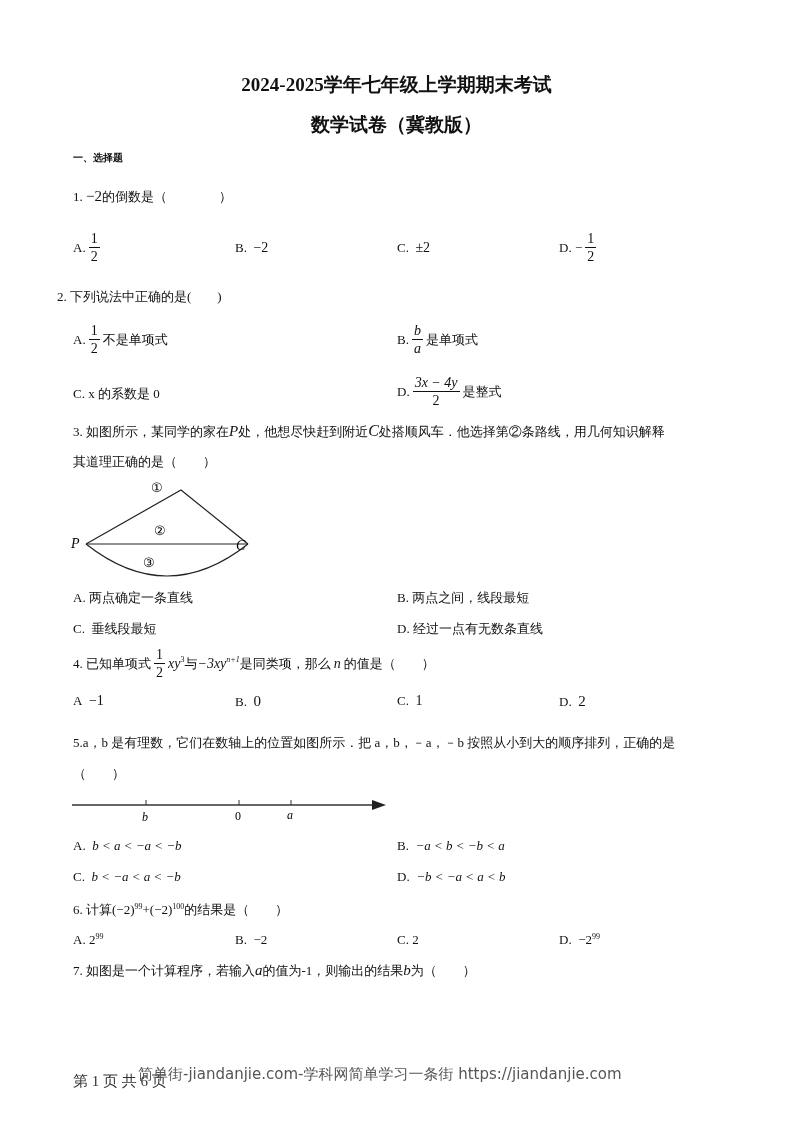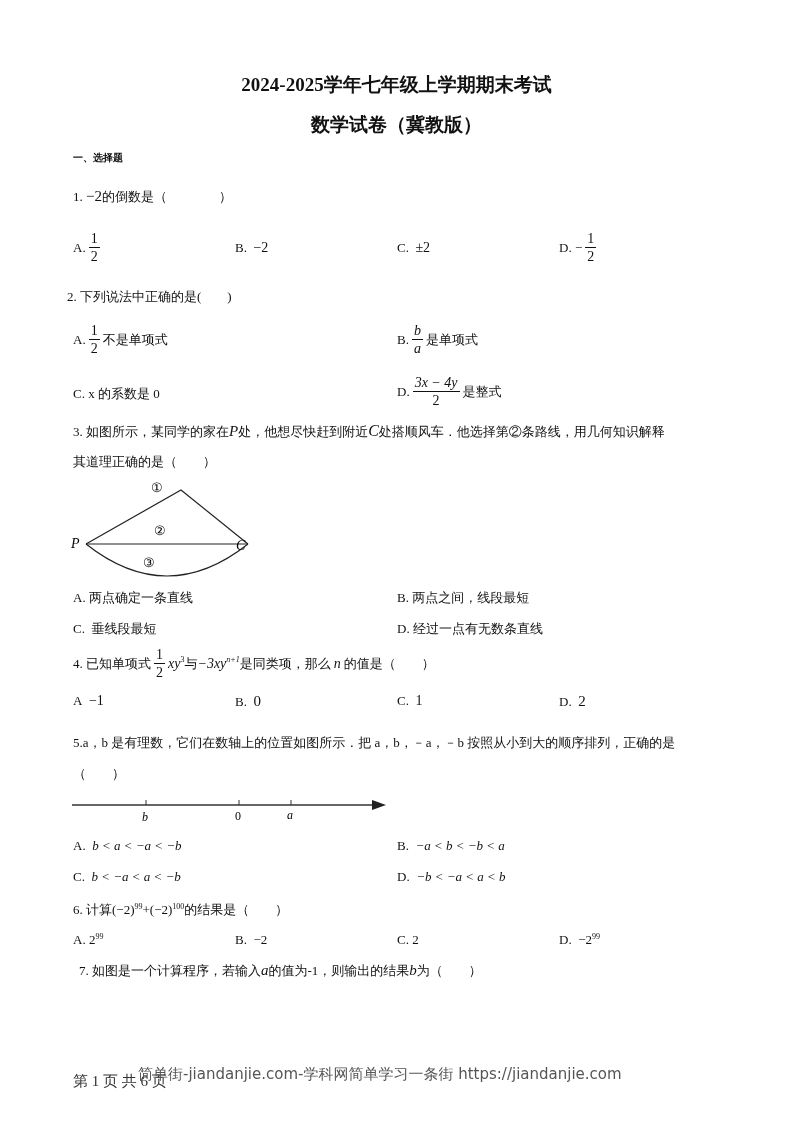--- a/index.html
+++ b/index.html
@@ -44,21 +44,21 @@
   <span>C.</span>&nbsp;&nbsp;<span style="font-size:14px;">±2</span>
 </div>
 <div class="abs opt" style="left:559px;top:230px;">
   <span>D.</span>&nbsp;<span>−</span>
   <span class="frac">
       <span class="num">1</span>
       <span class="den">2</span>
     </span>
 </div>
 
-<div class="abs q" style="left:67px;top:288px;">
+<div class="abs q" style="left:57px;top:288px;">
   <span>2.</span>
   <span>下列说法中正确的是(　　)</span>
 </div>
 <div class="abs opt" style="left:73px;top:322px;">
   <span>A.</span>
   <span class="frac">
       <span class="num">1</span>
       <span class="den">2</span>
     </span>
   <span>不是单项式</span>
@@ -177,18 +177,18 @@
 <div class="abs opt" style="left:235px;top:932px;">
   <span>B.</span>&nbsp;&nbsp;<span>−2</span>
 </div>
 <div class="abs opt" style="left:397px;top:932px;">
   <span>C.</span>&nbsp;<span>2</span>
 </div>
 <div class="abs opt" style="left:559px;top:932px;">
   <span>D.</span>&nbsp;&nbsp;<span>−2</span><sup style="margin-top:-7px;">99</sup>
 </div>
 
-<div class="abs q" style="left:73px;top:962px;margin-left:6px;">
+<div class="abs q" style="left:73px;top:962px;">
   <span>7.</span>&nbsp;<span>如图是一个计算程序，若输入</span><i class="v" style="font-size:15px;">a</i><span>的值为-1，则输出的结果</span><i class="v" style="font-size:15px;">b</i><span>为（　　）</span>
 </div>
 
 <div class="abs footer" style="left:73px;top:1072px;">第 1 页 共 6 页</div>
 <div class="abs wm" style="left:138px;top:1065px;">简单街-jiandanjie.com-学科网简单学习一条街 https://jiandanjie.com</div>
 
 </body></html>

